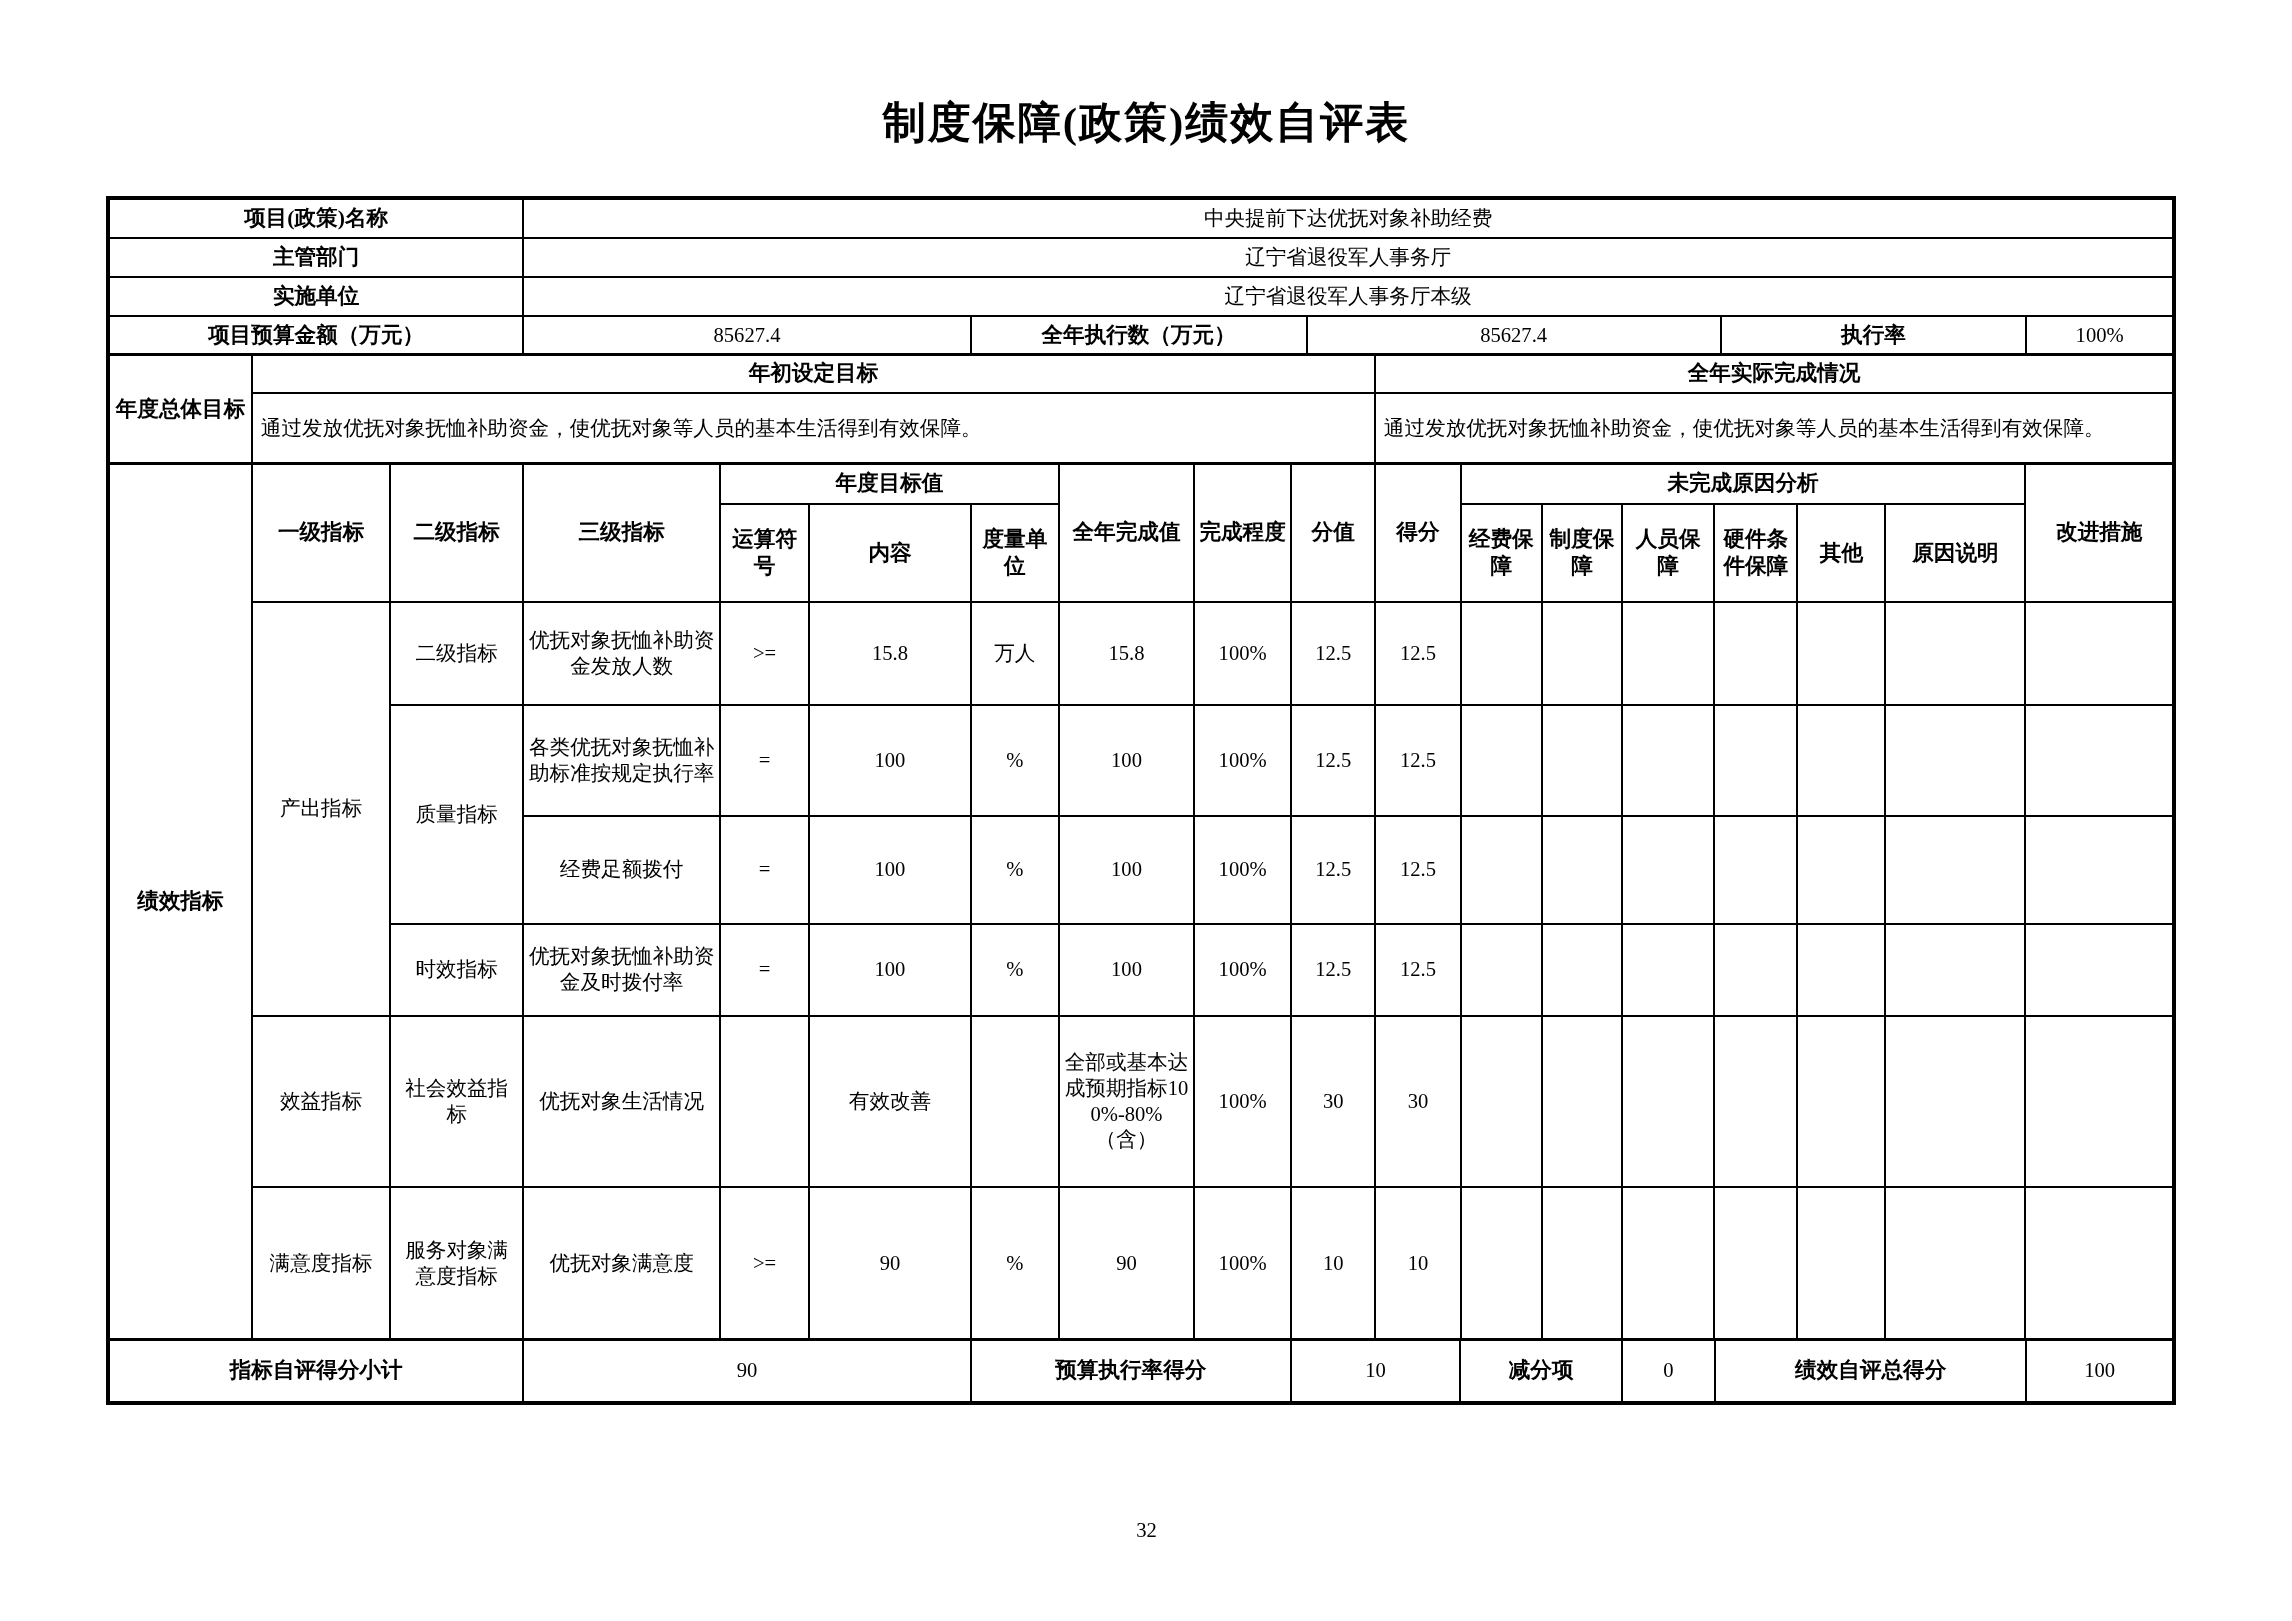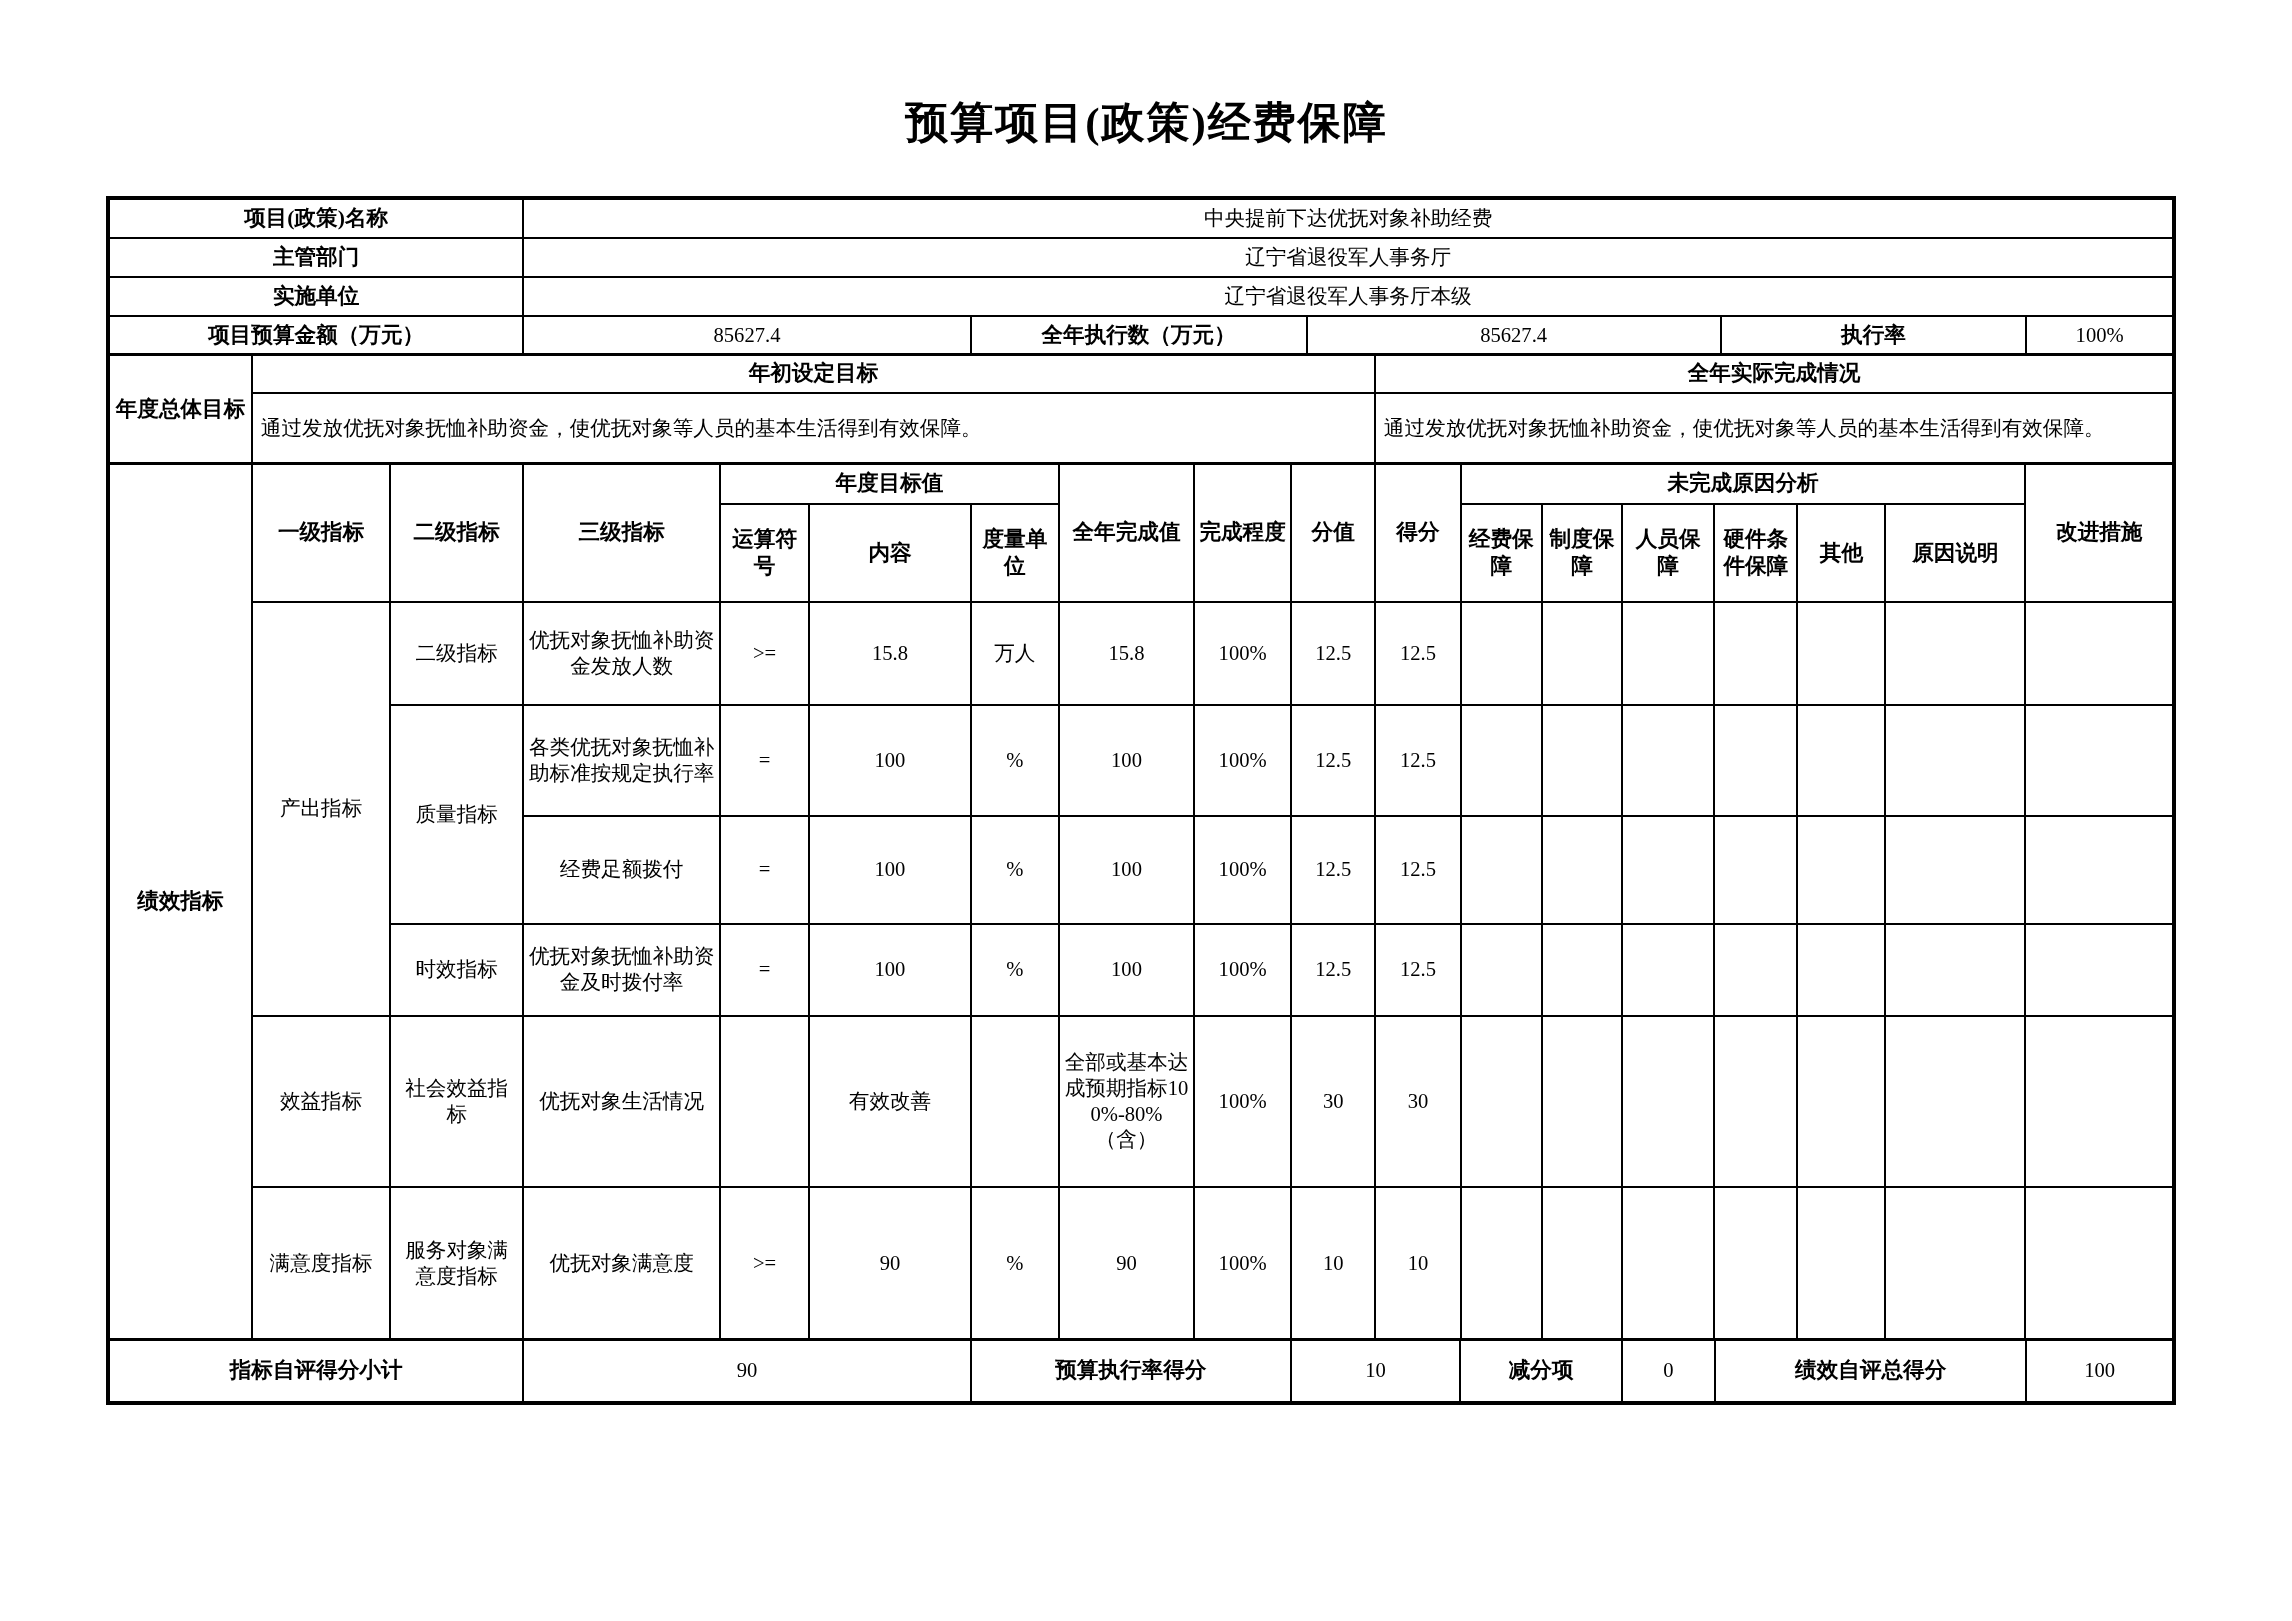--- a/index.html
+++ b/index.html
@@ -53,21 +53,21 @@
   .page-num{
     position:absolute;top:1519px;left:0;width:100%;
     text-align:center;font-size:20.6px;
   }
 </style>
 </head>
 <body>
 
 <div class="page">
 
-  <div class="doc-title">预算项目(政策)经费保障</div>
+  <div class="doc-title">制度保障(政策)绩效自评表</div>
 
   <div class="table-wrap">
 
     <table>
       <colgroup>
         <col style="width:20.07%">
           <col style="width:21.68%">
           <col style="width:16.27%">
         <col style="width:20.07%">
           <col style="width:14.80%">
@@ -301,15 +301,16 @@
         <td class="b">减分项</td>
         <td>0</td>
         <td class="b">绩效自评总得分</td>
         <td>100</td>
       </tr>
     </tbody>
       </table>
 
   </div>
 
+  <div class="page-num">32</div>
 
 </div>
 
 
 </body></html>

